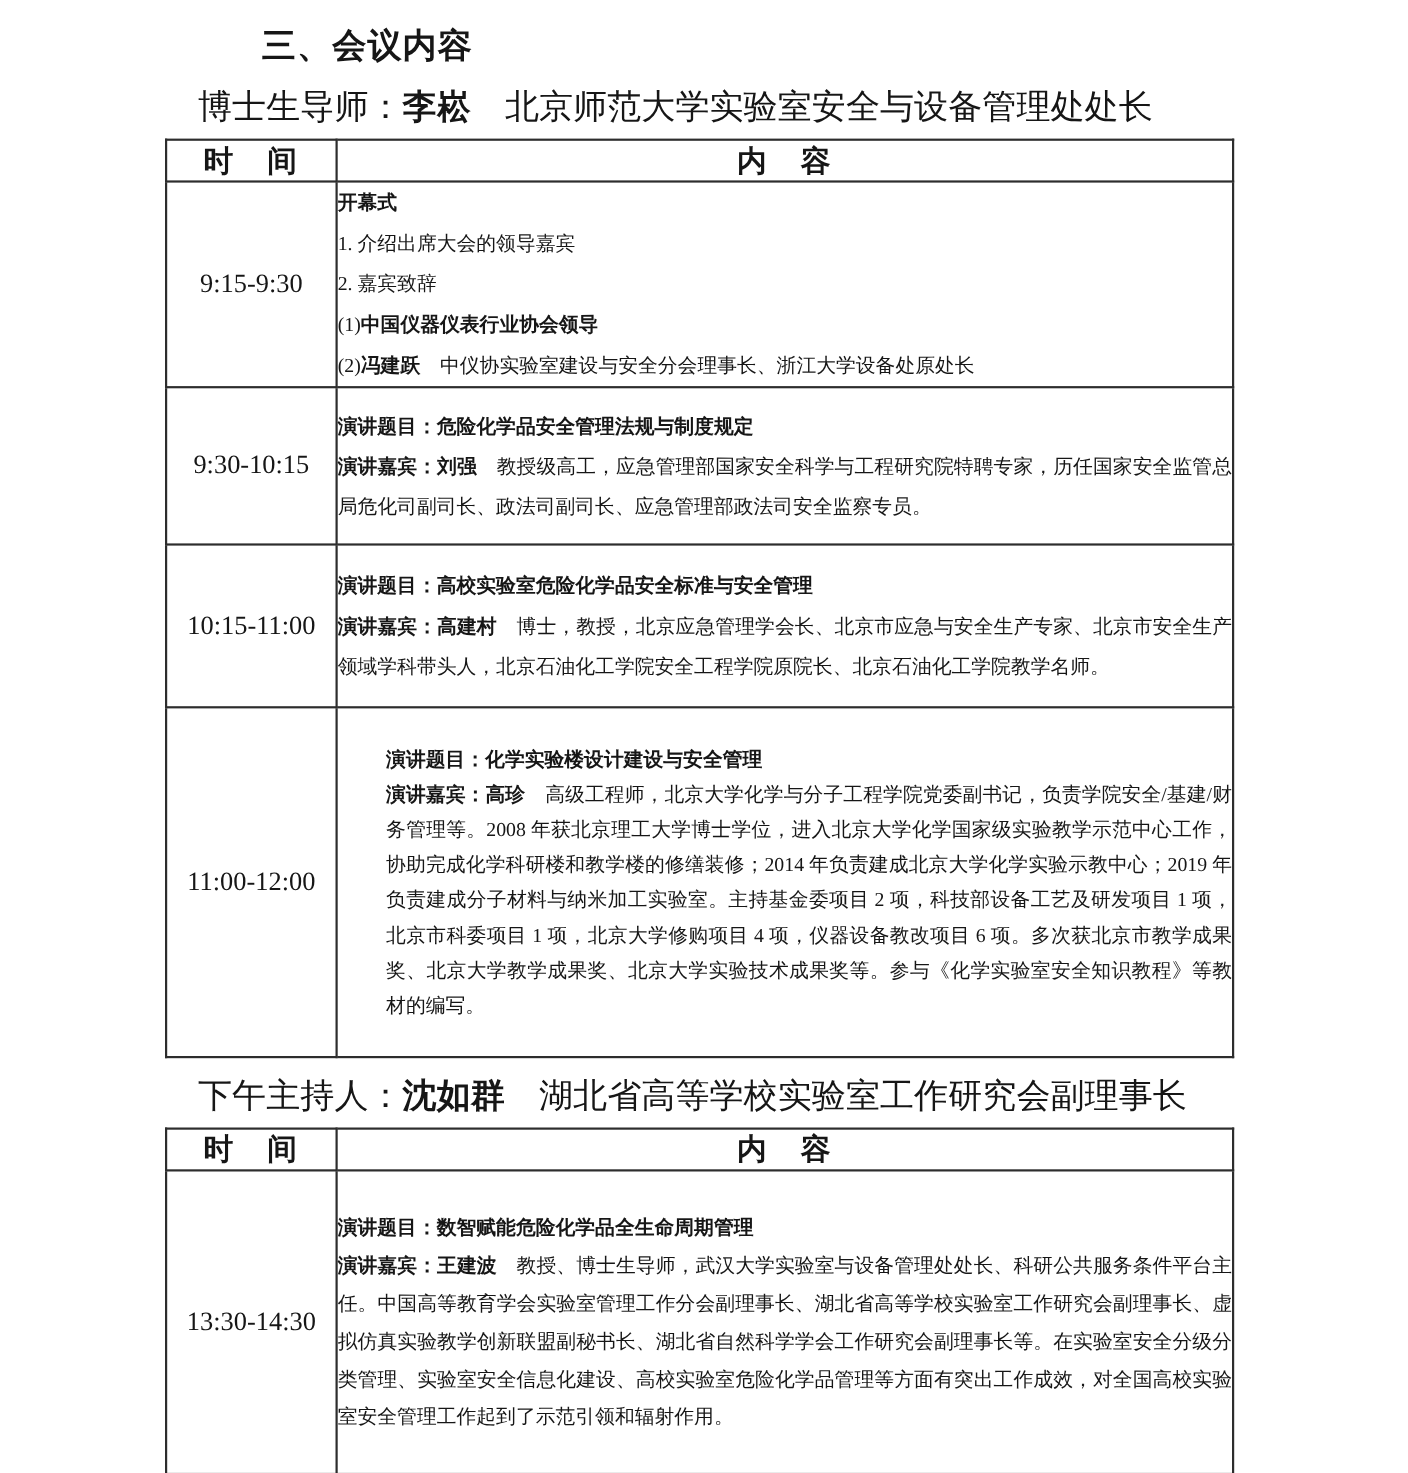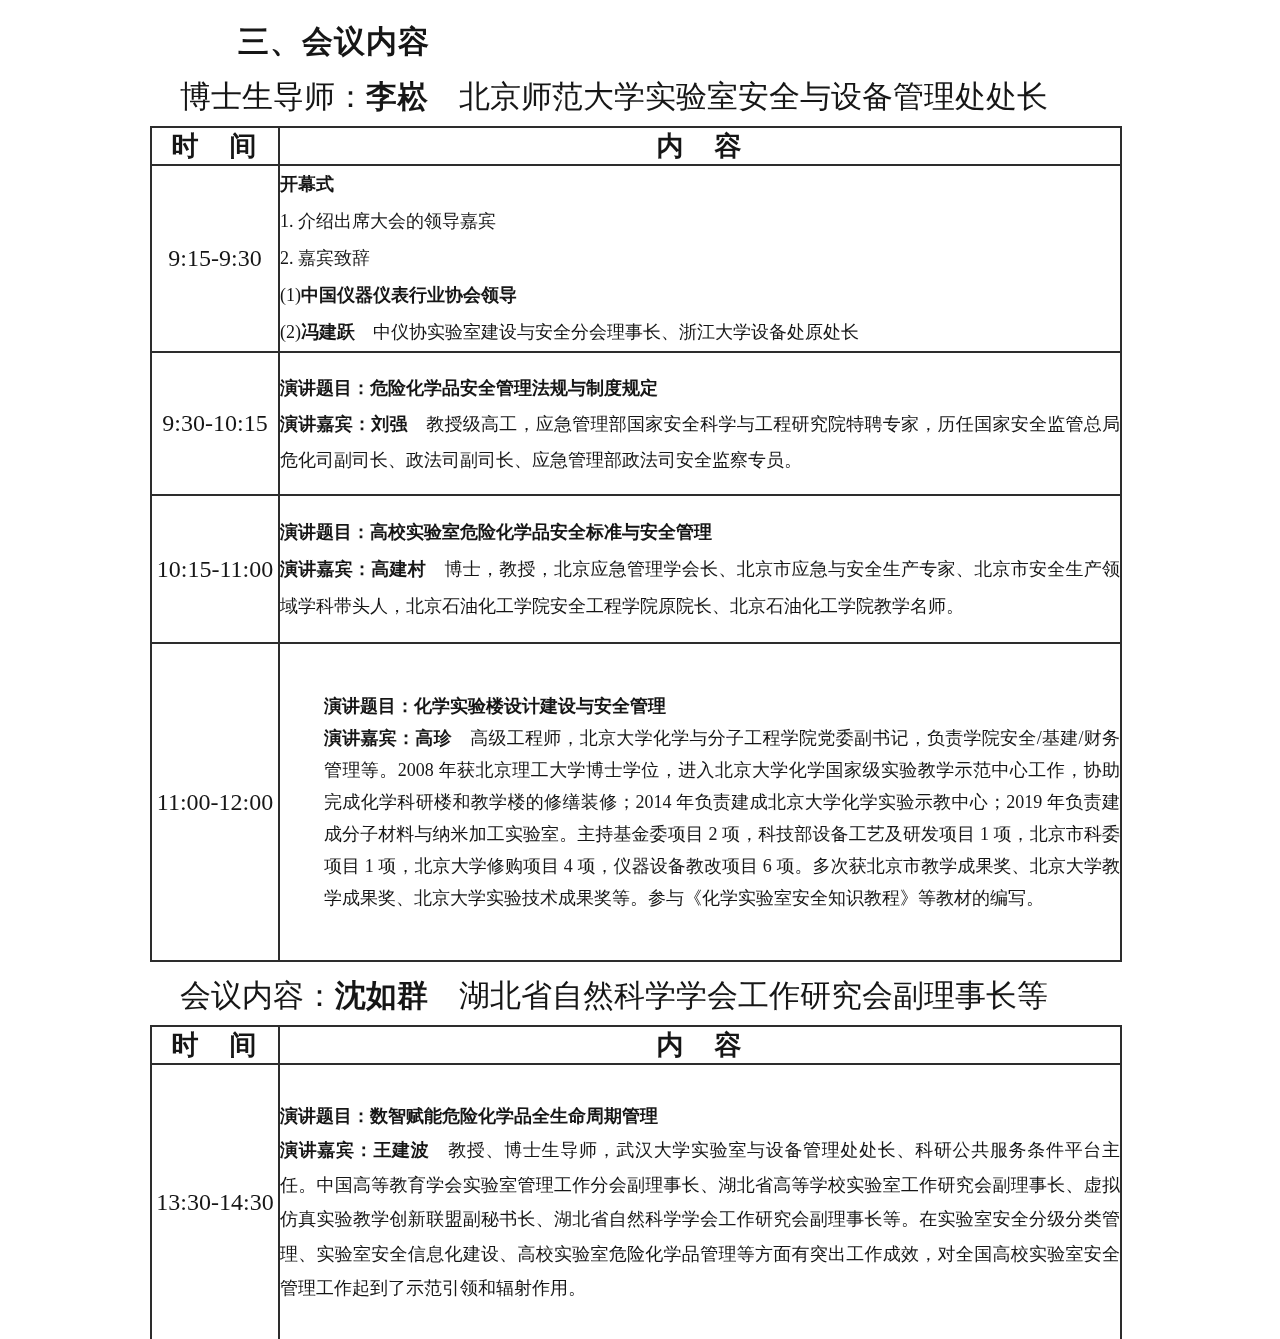--- a/index.html
+++ b/index.html
@@ -40,21 +40,21 @@
     table-layout: fixed;
     margin-left: 150px;
     width: 972px;
     background: #fff;
   }
   table.schedule th, table.schedule td {
     border: 2px solid #2d2d2d;
     vertical-align: middle;
     padding: 0;
   }
-  th.time-header { width: 128px; border-radius: 18px; }
+  th.time-header { width: 155px; border-radius: 18px; }
   th.time-header, th.content-header {
     font-size: 27px;
     font-weight: 700;
     height: 36px;
     text-align: center;
     letter-spacing: 2px;
   }
   td.time-cell {
     text-align: center;
     font-size: 24px;
@@ -128,21 +128,21 @@
         <tr>
           <td class="time-cell">11:00-12:00</td>
           <td class="content-cell">
             <div class="para"><span class="bold">演讲题目：化学实验楼设计建设与安全管理</span></div>
             <div class="para"><span class="bold">演讲嘉宾：高珍</span><span class="regular">　高级工程师，北京大学化学与分子工程学院党委副书记，负责学院安全/基建/财务管理等。2008 年获北京理工大学博士学位，进入北京大学化学国家级实验教学示范中心工作，协助完成化学科研楼和教学楼的修缮装修；2014 年负责建成北京大学化学实验示教中心；2019 年负责建成分子材料与纳米加工实验室。主持基金委项目 2 项，科技部设备工艺及研发项目 1 项，北京市科委项目 1 项，北京大学修购项目 4 项，仪器设备教改项目 6 项。多次获北京市教学成果奖、北京大学教学成果奖、北京大学实验技术成果奖等。参与《化学实验室安全知识教程》等教材的编写。</span></div>
           </td>
         </tr>
       </tbody>
   </table>
 
-  <p class="host-line afternoon"><span>会议内容：</span><span class="host-name">沈如群</span><span>　</span><span>湖北省自然科学学会工作研究会副理事长等</span></p>
+  <p class="host-line afternoon"><span>下午主持人：</span><span class="host-name">沈如群</span><span>　</span><span>湖北省高等学校实验室工作研究会副理事长</span></p>
 
   <table class="schedule" id="afternoon-table">
     <thead>
       <tr>
         <th class="time-header">时　间</th>
         <th class="content-header">内　容</th>
       </tr>
     </thead>
     <tbody>
         <tr>

